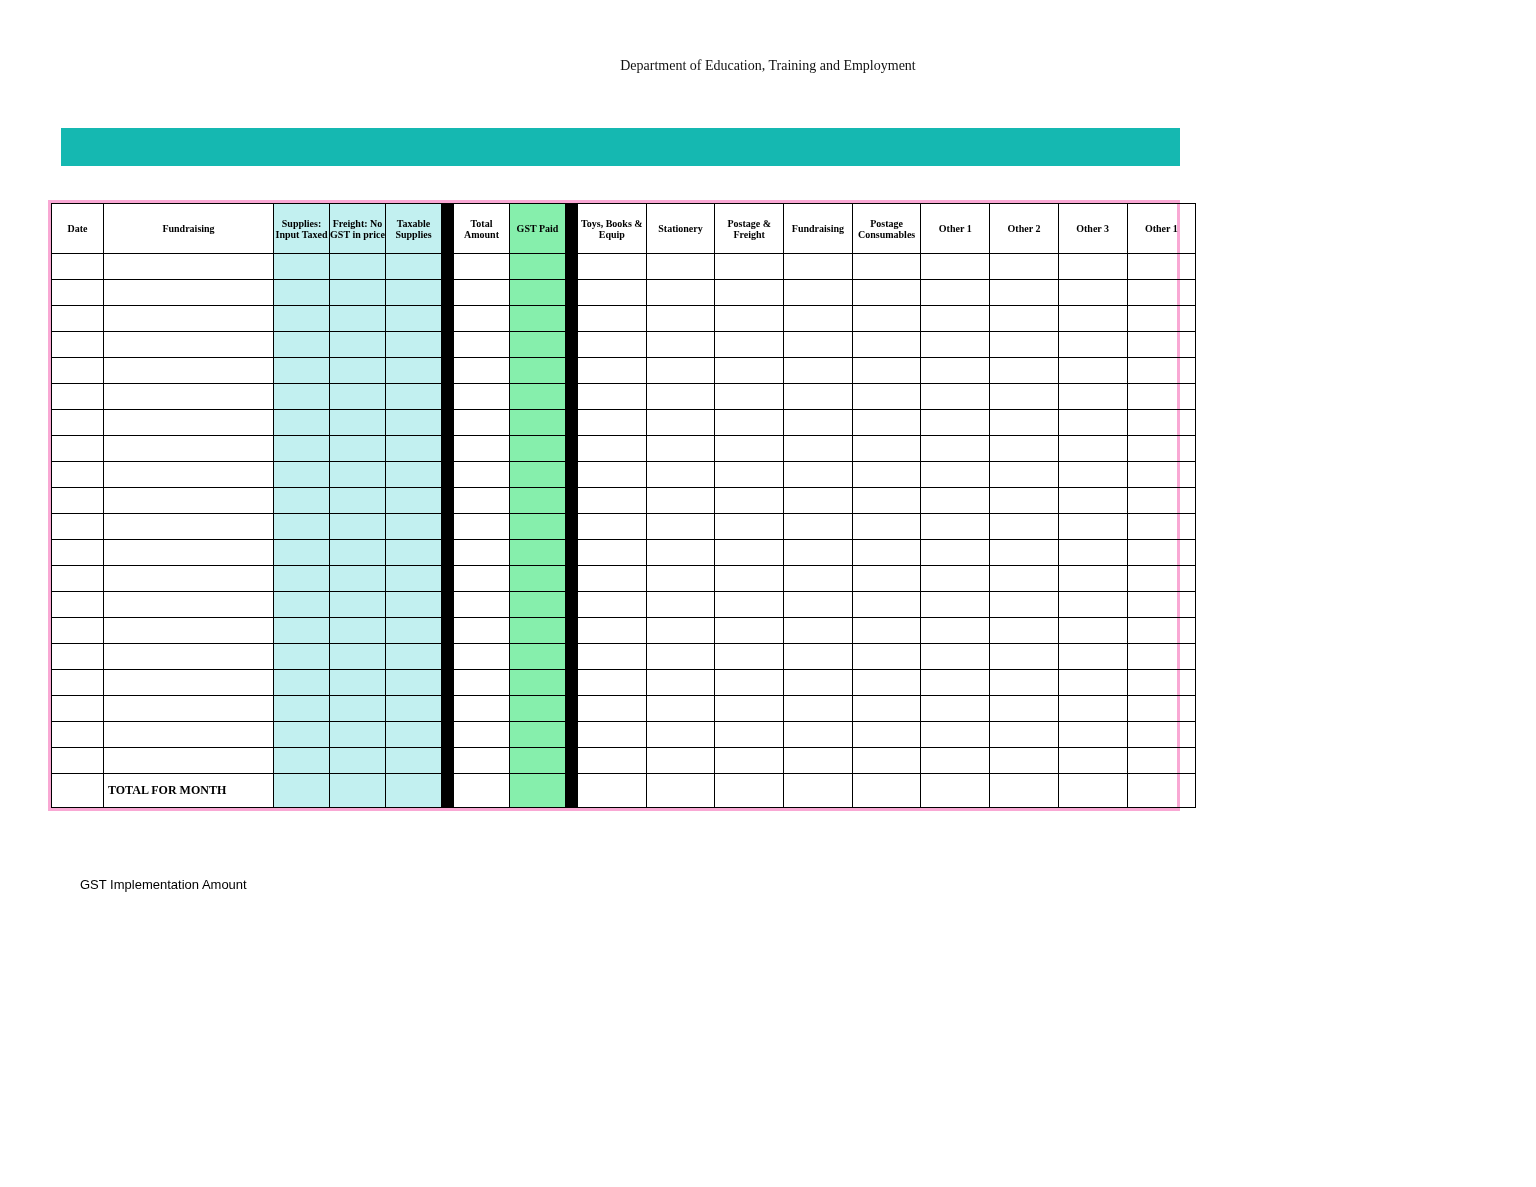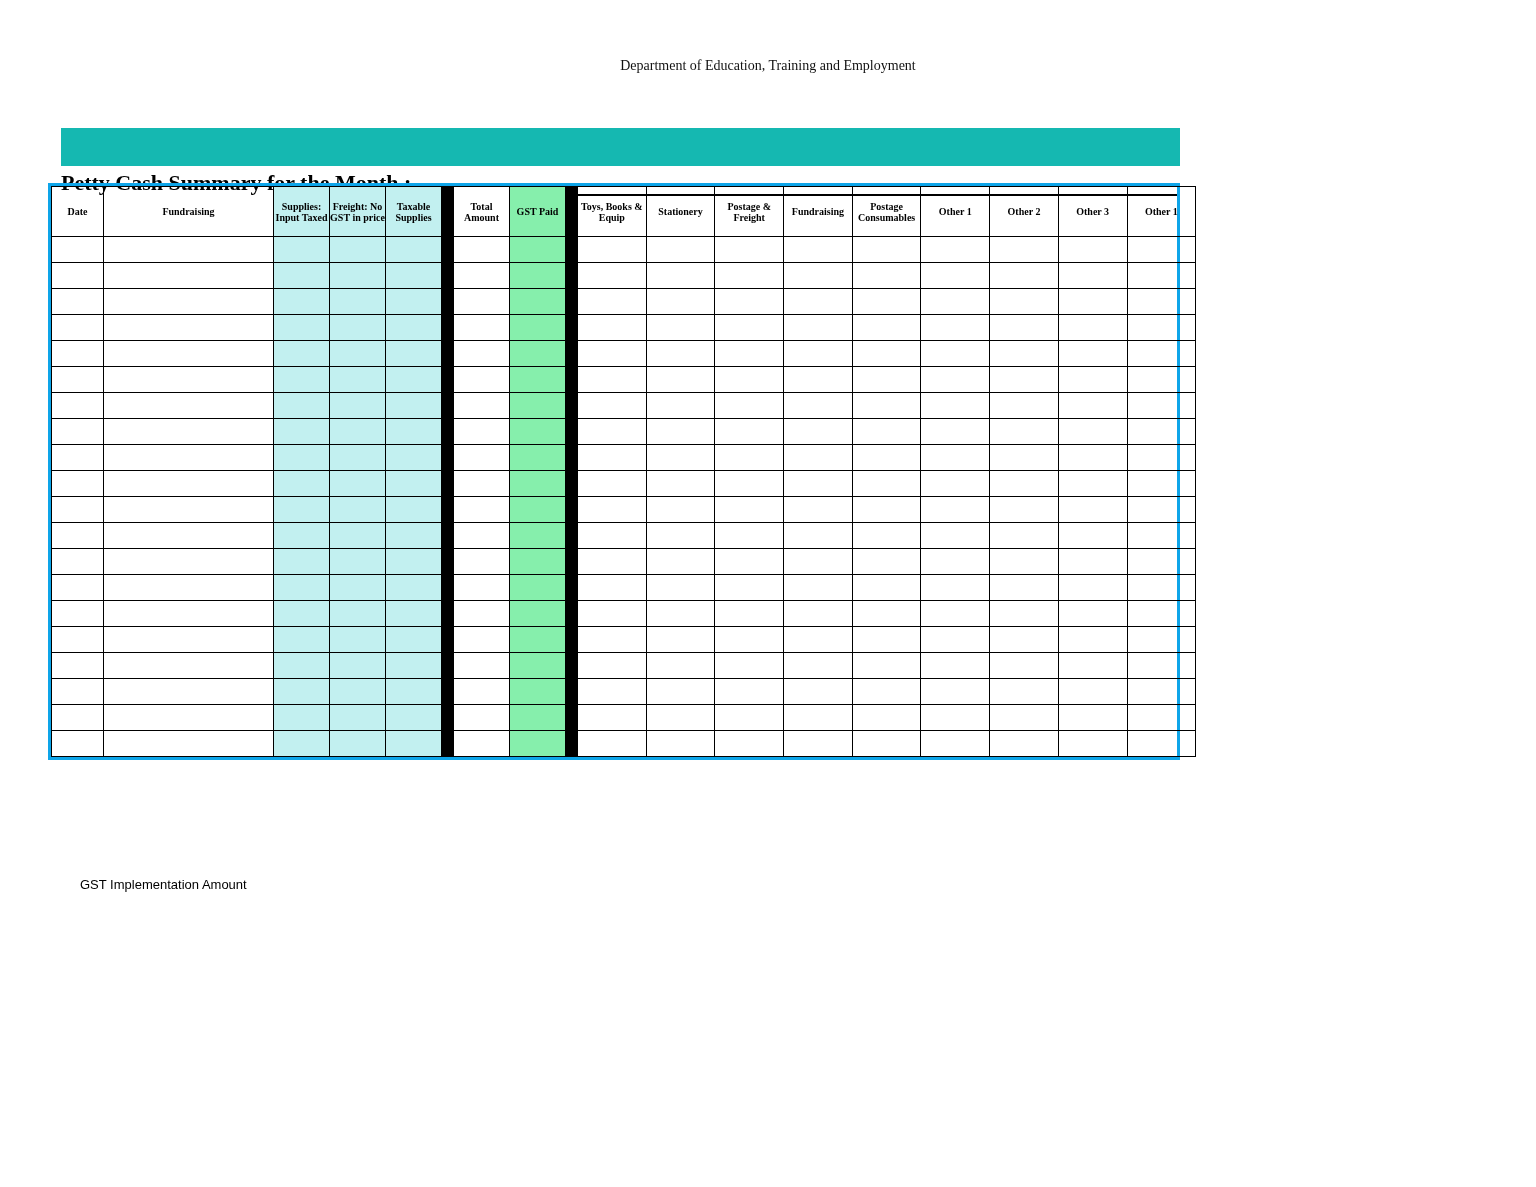--- a/index.html
+++ b/index.html
@@ -2,21 +2,21 @@
 <html><head>
 <meta charset="utf-8">
 <style>
   html,body{margin:0;padding:0;background:#fff;font-family:"Times New Roman",Times,serif;color:#000}
   .page{width:1536px;height:1187px;position:relative}
   .dept{position:absolute;left:0;right:0;top:58px;text-align:center;font-size:14px;color:#111}
   .teal-bar{position:absolute;left:61px;top:128px;width:1119px;height:38px;background:#15b8b1}
   .title-row{position:absolute;left:61px;top:170px;width:1119px;height:28px}
   .title{font-size:22px;font-weight:bold;color:#000}
   .month-line{position:absolute;left:454px;right:0;bottom:2px;border-bottom:2px solid #000;height:0}
-  .sheet{position:absolute;left:48px;top:183px;width:1132px;border:3px solid #0ea5e9;box-sizing:border-box}
+  .sheet{position:absolute;left:48px;top:200px;width:1132px;border:3px solid #f9a8d4;box-sizing:border-box}
   table{border-collapse:collapse;width:100%;table-layout:fixed}
   col.date{width:52px}
   col.desc{width:170px}
   col.sit{width:56px}
   col.sng{width:56px}
   col.tx{width:56px}
   col.gap1{width:12px}
   col.tot{width:56px}
   col.gst{width:56px}
   col.gap2{width:12px}
@@ -32,24 +32,20 @@
 </style>
 </head>
 <body>
 
 <div class="page">
 
   <div class="dept">Department of Education, Training and Employment</div>
 
   <div class="teal-bar"></div>
 
-  <div class="title-row">
-    <span class="title">Petty Cash Summary for the Month :</span>
-    <span class="month-line"></span>
-  </div>
 
   <div class="sheet">
     <table>
       <colgroup>
         <col class="date">
           <col class="desc">
         <col class="sit">
           <col class="sng">
           <col class="tx">
         <col class="gap1">
@@ -482,18 +478,38 @@
             <td></td>
             <td></td>
             <td></td>
             <td></td>
             <td></td>
             <td></td>
             <td></td>
             <td></td>
             <td></td>
           </tr>
+          <tr class="total-row">
+            <td></td>
+            <td class="left">TOTAL FOR MONTH</td>
+            <td class="cyan"></td>
+            <td class="cyan"></td>
+            <td class="cyan"></td>
+            <td class="sep"></td>
+            <td></td>
+            <td class="cream"></td>
+            <td class="sep"></td>
+            <td></td>
+            <td></td>
+            <td></td>
+            <td></td>
+            <td></td>
+            <td></td>
+            <td></td>
+            <td></td>
+            <td></td>
+          </tr>
         </tbody>
     </table>
   </div>
 
   <div class="foot">GST Implementation Amount</div>
 </div>
 
 </body></html>

